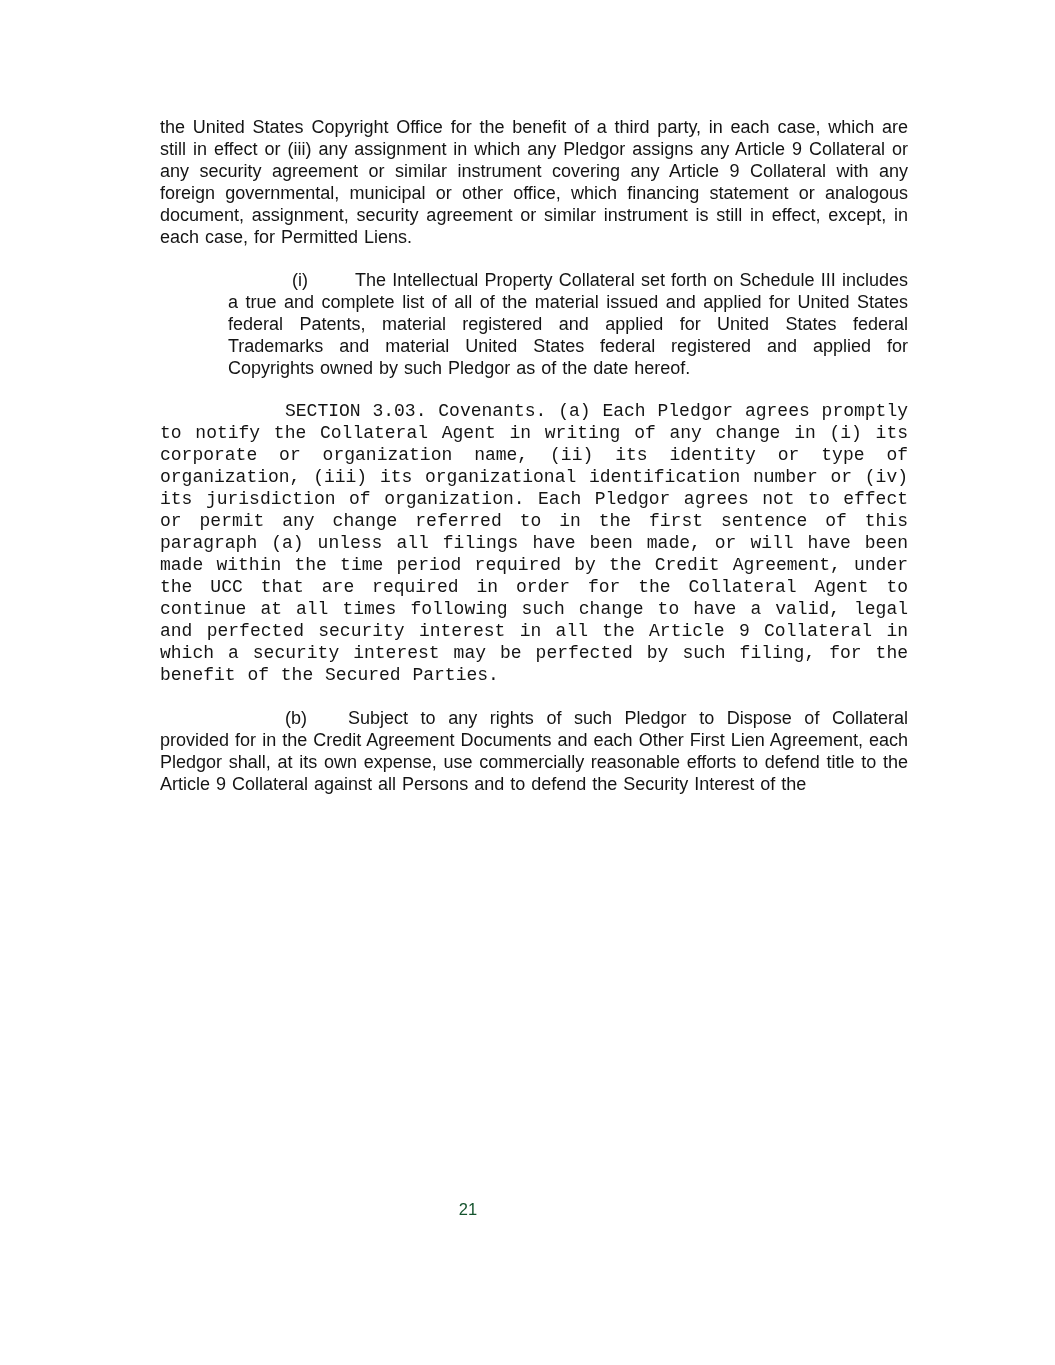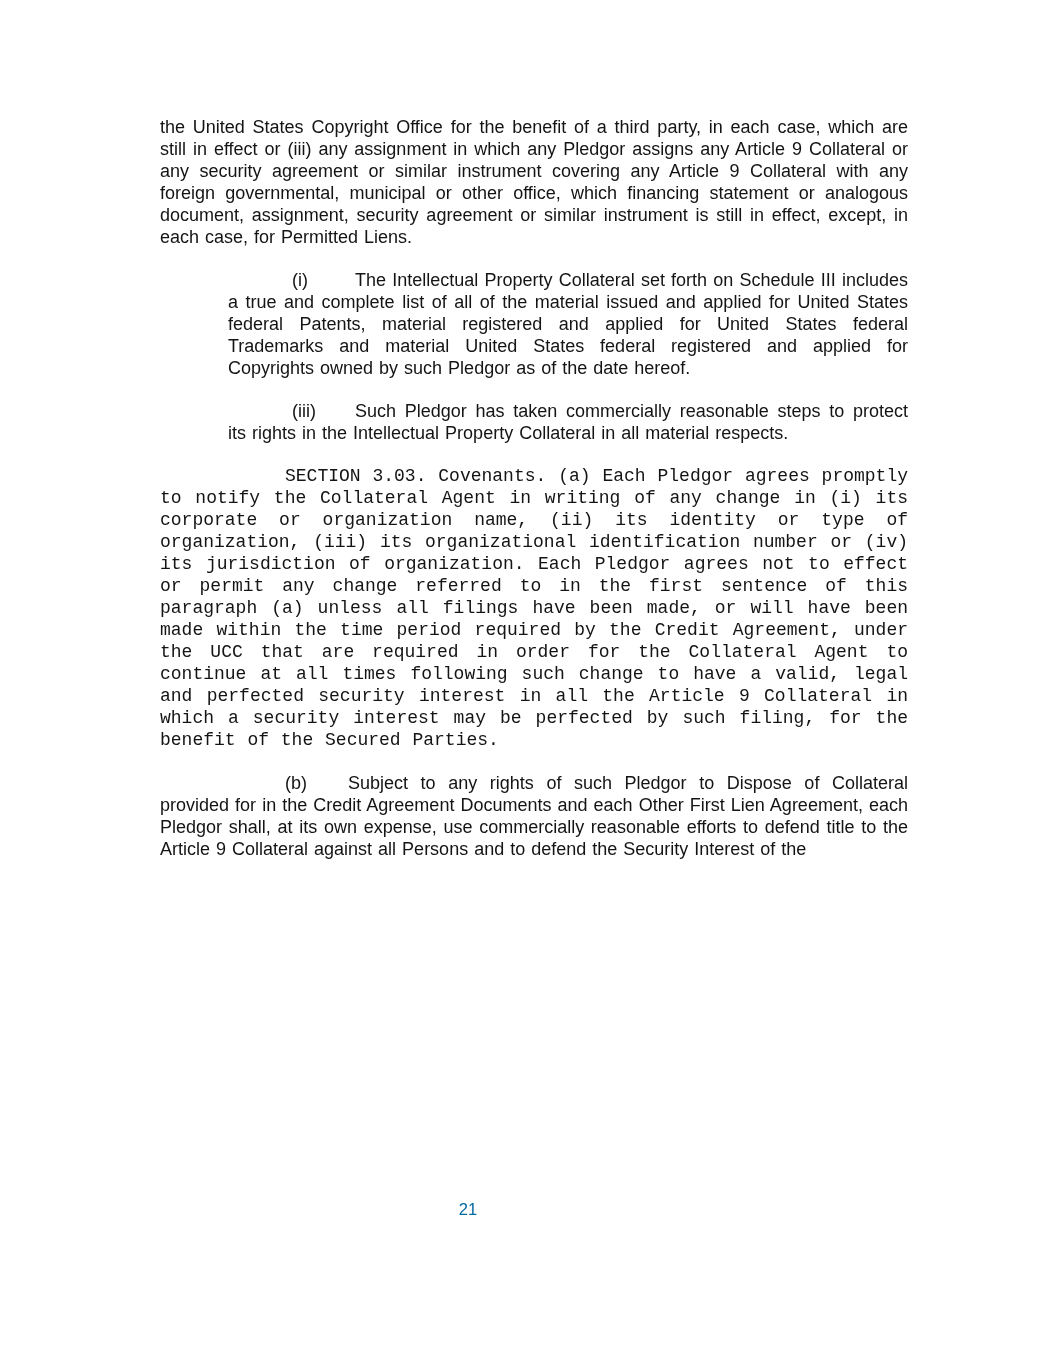--- a/index.html
+++ b/index.html
@@ -53,37 +53,36 @@
     min-width: 63px;
     text-indent: 0;
   }
   .page-number {
     position: absolute;
     left: 0;
     top: 1200px;
     width: 936px;
     text-align: center;
     font-size: 16.5px;
-    color: #0369a1;
+    color: #14532d;
   }
 </style>
 </head>
 <body>
 
 <div class="page">
   <div class="content">
 
     <p class="para cont">the United States Copyright Office for the benefit of a third party, in each case, which are still in effect or (iii) any assignment in which any Pledgor assigns any Article 9 Collateral or any security agreement or similar instrument covering any Article 9 Collateral with any foreign governmental, municipal or other office, which financing statement or analogous document, assignment, security agreement or similar instrument is still in effect, except, in each case, for Permitted Liens.</p>
 
 
 
     <p class="para roman"><span class="plabel">(i)</span><span>The Intellectual Property Collateral set forth on Schedule III includes a true and complete list of all of the material issued and applied for United States federal Patents, material registered and applied for United States federal Trademarks and material United States federal registered and applied for Copyrights owned by such Pledgor as of the date hereof.</span></p>
 
 
-    <p class="para roman"><span class="plabel">(iii)</span><span>Such Pledgor has taken commercially reasonable steps to protect its rights in the Intellectual Property Collateral in all material respects.</span></p>
 
     <p class="para section-para">SECTION 3.03. Covenants. (a) Each Pledgor agrees promptly to notify the Collateral Agent in writing of any change in (i) its corporate or organization name, (ii) its identity or type of organization, (iii) its organizational identification number or (iv) its jurisdiction of organization. Each Pledgor agrees not to effect or permit any change referred to in the first sentence of this paragraph (a) unless all filings have been made, or will have been made within the time period required by the Credit Agreement, under the UCC that are required in order for the Collateral Agent to continue at all times following such change to have a valid, legal and perfected security interest in all the Article 9 Collateral in which a security interest may be perfected by such filing, for the benefit of the Secured Parties.</p>
 
     <p class="para lettered"><span class="plabel">(b)</span><span>Subject to any rights of such Pledgor to Dispose of Collateral provided for in the Credit Agreement Documents and each Other First Lien Agreement, each Pledgor shall, at its own expense, use commercially reasonable efforts to defend title to the Article 9 Collateral against all Persons and to defend the Security Interest of the</span></p>
 
   </div>
 
   <div class="page-number">21</div>
 </div>
 

